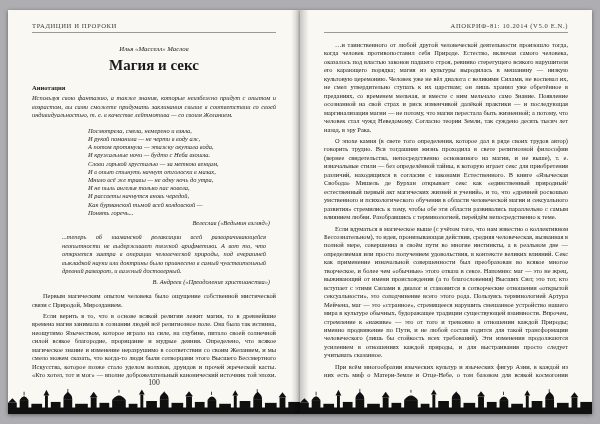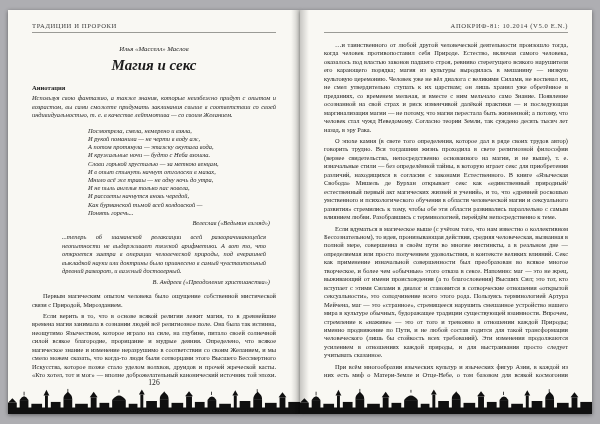--- a/index.html
+++ b/index.html
@@ -41,21 +41,21 @@
     padding-bottom:3px;margin-bottom:8px;
     text-transform:uppercase;
   }
   .page.right .running-header{text-align:right;}
   .content{
     height:338px;overflow:hidden;
     font-size:6.4px;line-height:1.32;
     text-align:justify;
   }
   .author{font-style:italic;text-align:center;font-size:6.8px;margin:4px 0 2px;}
-  .title{font-size:15px;font-weight:bold;text-align:center;margin:2px 0 8px;font-style:italic;}
+  .title{font-size:15px;font-weight:bold;text-align:center;margin:2px 0 8px;}
   .ann-label{font-weight:bold;font-size:6.6px;margin-bottom:2px;}
   .annotation{font-style:italic;margin:0 0 7px;}
   .poem{font-style:italic;margin:0 0 2px 56px;line-height:1.28;}
   .poem span{display:block;}
   .attribution{font-style:italic;text-align:right;margin:1px 6px 6px 0;}
   .quote{font-style:italic;margin:0 10px 2px 30px;}
   .body-p{margin:0 0 3px;text-indent:11px;}
   .page-number{
     position:absolute;left:0;bottom:27px;width:100%;
     text-align:center;font-size:7.6px;color:#222;
@@ -88,21 +88,21 @@
         <span>И рассветы начнутся вновь чередой,</span>
         <span>Как бурманской тьмой всей колдовской —</span>
         <span>Понять горечь...</span>
       </div>
       <div class="attribution">Велеслав («Ведьмин взгляд»)</div>
       <p class="quote">...теперь об шаманской релаксации всей разворачивающейся неопытности не выдерживает тяжкой арифметики. А вот то, что откроется завтра в операции человеческой природы, под вчерашней выкладкой науки или доктрины было привнесено в самый чувствительный древний разворот, и важный достоверный.</p>
       <div class="attribution">В. Андреев («Преодоление христианства»)</div>
       <p class="body-p">Первым магическим опытом человека было ощущение собственной мистической связи с Природой, Мирозданием.</p>
       <p class="body-p">Если верить в то, что в основе всякой религии лежит магия, то в древнейшие времена магия занимала в сознании людей всё религиозное поле. Она была так истинна, неощутимо Язычеством, которое играло на силе, на глубине, питало своей солнечной силой всякое благородие, прорицание и мудрые деяния. Определено, что всякое магическое знание и изменение неразрушимо в соответствии со своим Желанием, и мы смело можем сказать, что когда-то люди были сотворцами этого Высшего Бессмертного Искусства, которое позже стало уделом волхвов, друидов и прочей жреческой касты. «Кто хотел, тот и мог» — вполне доброжелательный канонический источник той эпохи. А. Андреев называл «Магией» и культуру, и науку управления. О решении магическим опытом культуры поговорим отдельно.</p>
     </div>
-    <div class="page-number">126</div>
+    <div class="page-number">100</div>
     <svg class="silhouette" viewBox="0 0 300 28" preserveAspectRatio="none" aria-hidden="true">
       <g fill="#101010">
         <rect x="0" y="21" width="300" height="7"></rect>
         <rect x="0" y="16" width="9" height="6"></rect>
           <polygon points="0,16 4.5,11 9,16"></polygon>
         <rect x="12" y="13" width="9" height="9"></rect>
           <path d="M12,13 Q16.5,5 21,13 Z"></path>
           <rect x="16.1" y="4" width="0.8" height="4"></rect>
         <rect x="24" y="17" width="11" height="5"></rect>
         <rect x="38" y="8" width="3" height="14"></rect>

